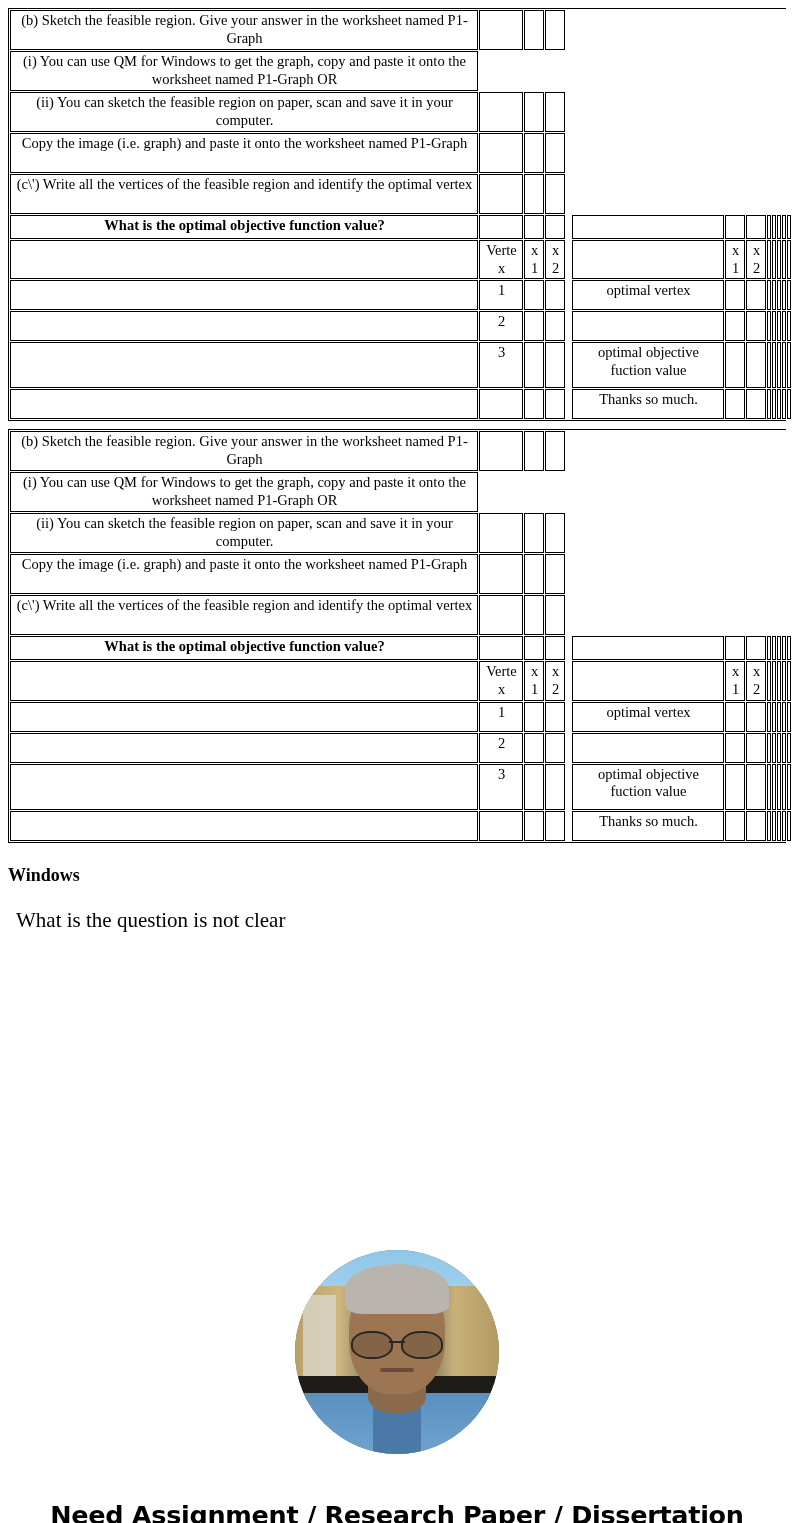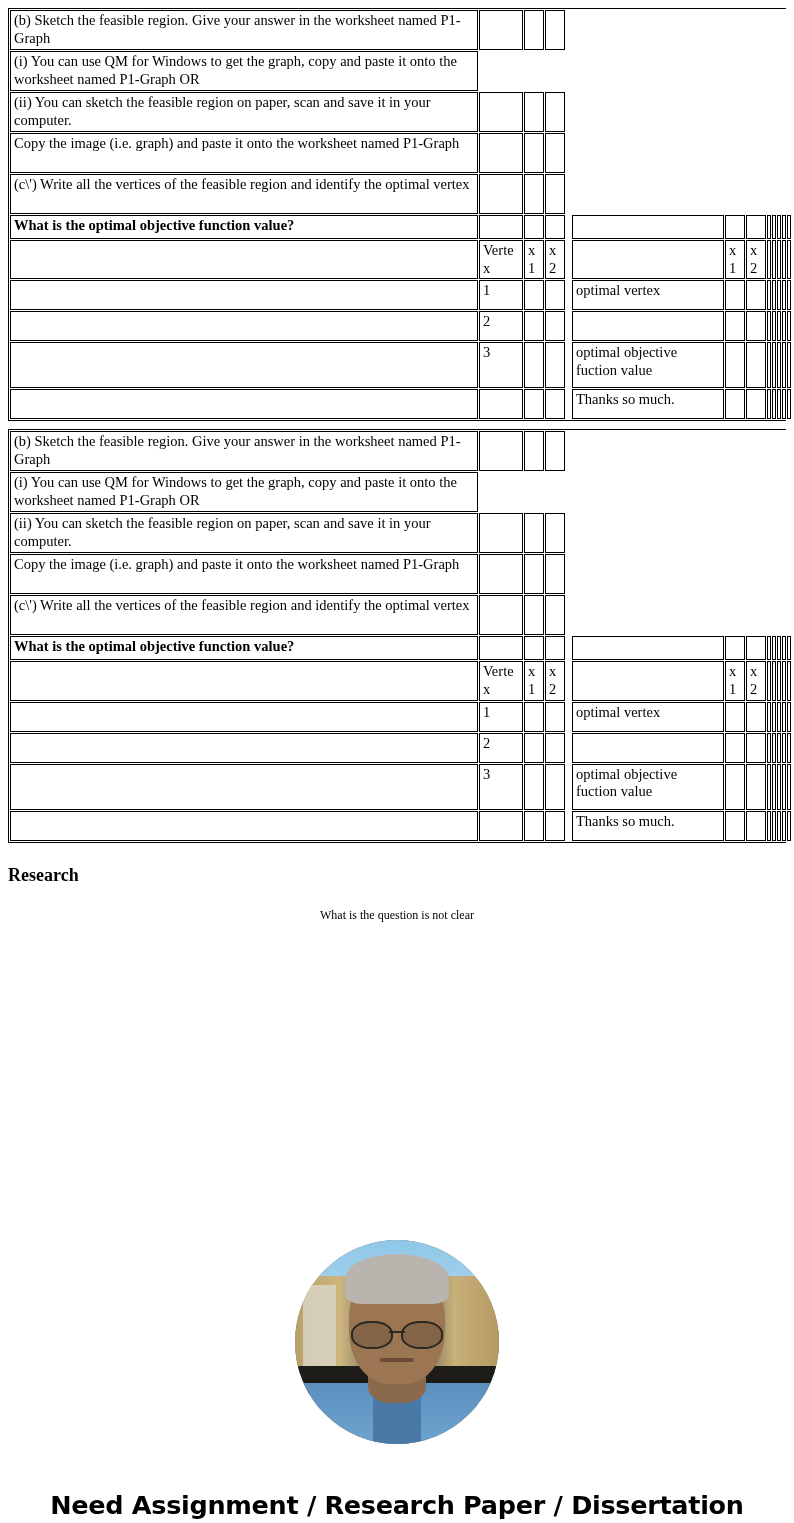--- a/index.html
+++ b/index.html
@@ -28,20 +28,21 @@
     position: relative;
   }
   .sheet-block + .sheet-block { margin-top: 8px; }
 
   table.sheet {
     border-collapse: separate;
     border-spacing: 1px;
     table-layout: fixed;
     width: 100%;
     background: #fff;
+    text-align: center;
   }
   table.sheet td {
     border: 1px solid #000;
     vertical-align: top;
     font-size: 14.5px;
     line-height: 1.22;
     padding: 1px 2px 1px 3px;
     background: #fff;
     overflow: hidden;
     word-wrap: break-word;
@@ -80,23 +81,22 @@
   .solution-wrap {
     margin: 22px 8px 0 8px;
   }
   .solution-heading {
     font-family: "Liberation Serif", "DejaVu Serif", serif;
     font-weight: bold;
     font-size: 18px;
     margin: 0 0 22px 0;
   }
   .solution-body {
-    font-size: 12px;
+    font-size: 21px;
     margin: 8px;
-    text-align: center;
   }
 
   
   .avatar-wrap {
     width: 100%;
     display: flex;
     justify-content: center;
     margin-top: 317px;
   }
   .avatar {
@@ -556,21 +556,21 @@
               <td></td>
               <td></td>
               <td></td>
             </tr>
           </tbody>
         </table>
       </div>
     </div>
 
   <div class="solution-wrap">
-    <div class="solution-heading">Research</div>
+    <div class="solution-heading">Windows</div>
     <div class="solution-body">What is the question is not clear</div>
   </div>
 
   <div class="avatar-wrap">
     <div class="avatar">
       <div class="av-sky"></div>
       <div class="av-wall"></div>
       <div class="av-wall-l"></div>
       <div class="av-dark"></div>
       <div class="av-shirt"></div>

